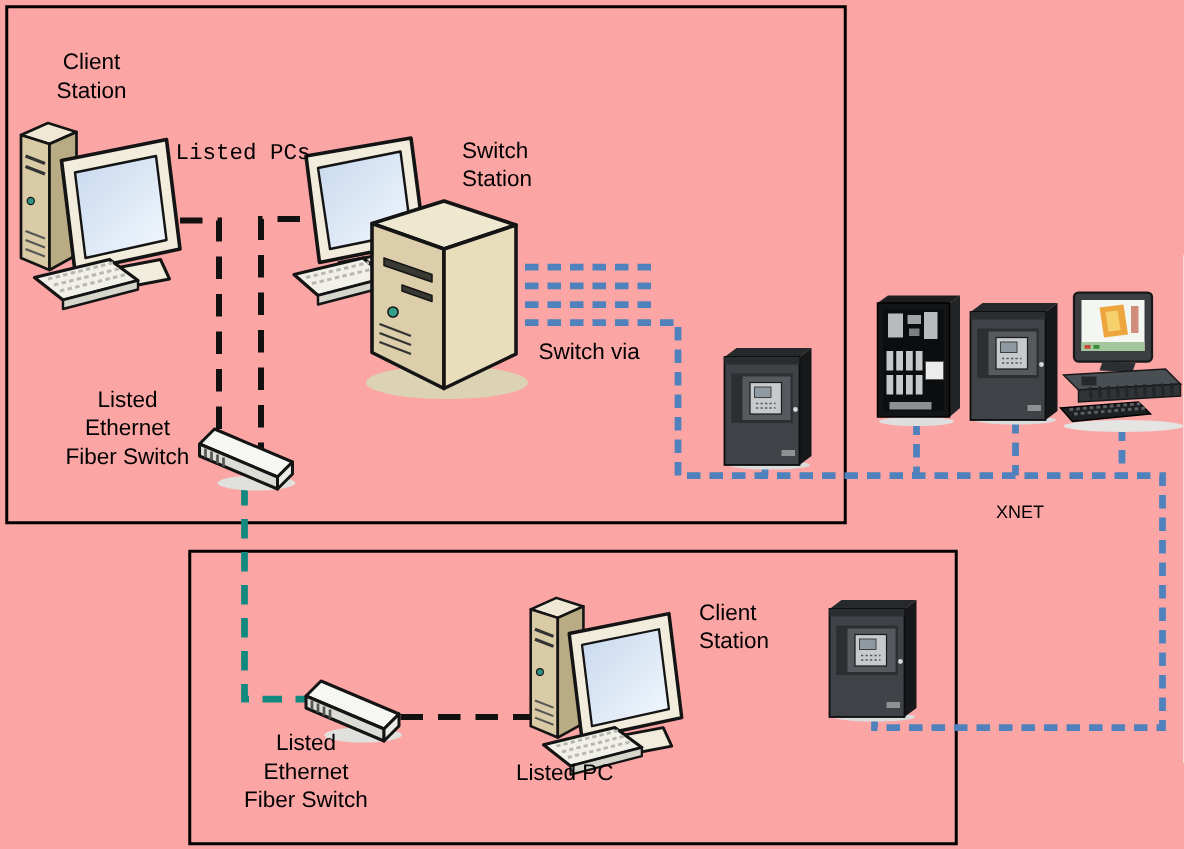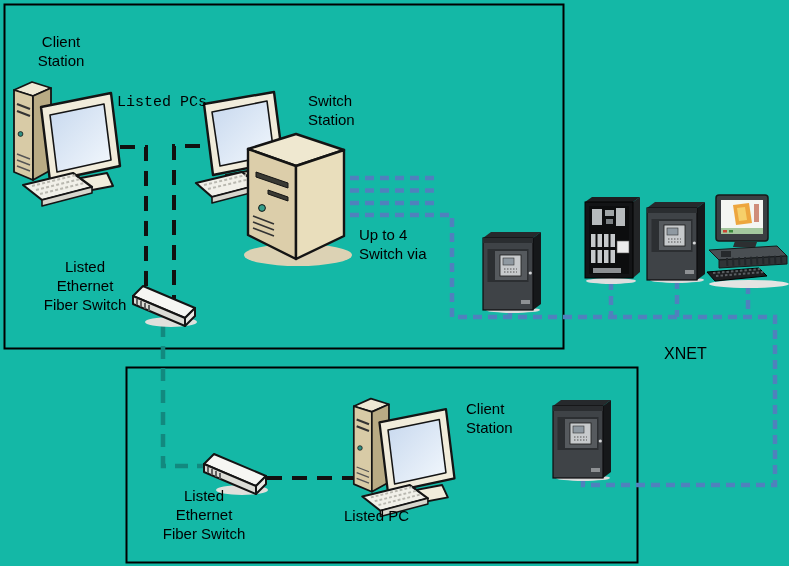--- a/index.html
+++ b/index.html
@@ -1,16 +1,16 @@
 <!DOCTYPE html>
 <html><head>
 <meta charset="utf-8">
 <style>
   html,body{margin:0;padding:0;background:#fff;}
-  #canvas{position:relative;width:789px;height:566px;background:#14b8a6;overflow:hidden;
+  #canvas{position:relative;width:789px;height:566px;background:#fca5a5;overflow:hidden;
           font-family:"Liberation Sans",sans-serif;}
   #net-svg{position:absolute;left:0;top:0;}
   .lbl{position:absolute;font-size:15px;line-height:19px;color:#000;white-space:nowrap;}
   .lbl.block{white-space:normal;}
   .lbl.center{text-align:center;}
   .lbl span{display:block;}
 </style>
 </head>
 <body>
 
@@ -160,31 +160,30 @@
 </div>
 
 <div class="lbl" style="left:117px;top:93px;font-family:Liberation Mono, monospace;">Listed PCs</div>
 
 <div class="lbl block" style="left:308px;top:91px;width:70px;">
   <span>Switch</span>
   <span>Station</span>
 </div>
 
 <div class="lbl block" style="left:359px;top:225px;width:95px;">
-  <span>Up to 4</span>
   <span>Switch via</span>
 </div>
 
 <div class="lbl block center" style="left:30px;top:257px;width:110px;">
   <span>Listed</span>
   <span>Ethernet</span>
   <span>Fiber Switch</span>
 </div>
 
-<div class="lbl" style="left:664px;top:344px;font-size:16px;">XNET</div>
+<div class="lbl" style="left:664px;top:332px;font-size:12px;">XNET</div>
 
 <div class="lbl block" style="left:466px;top:399px;width:70px;">
   <span>Client</span>
   <span>Station</span>
 </div>
 
 <div class="lbl block center" style="left:148px;top:486px;width:112px;">
   <span>Listed</span>
   <span>Ethernet</span>
   <span>Fiber Switch</span>

